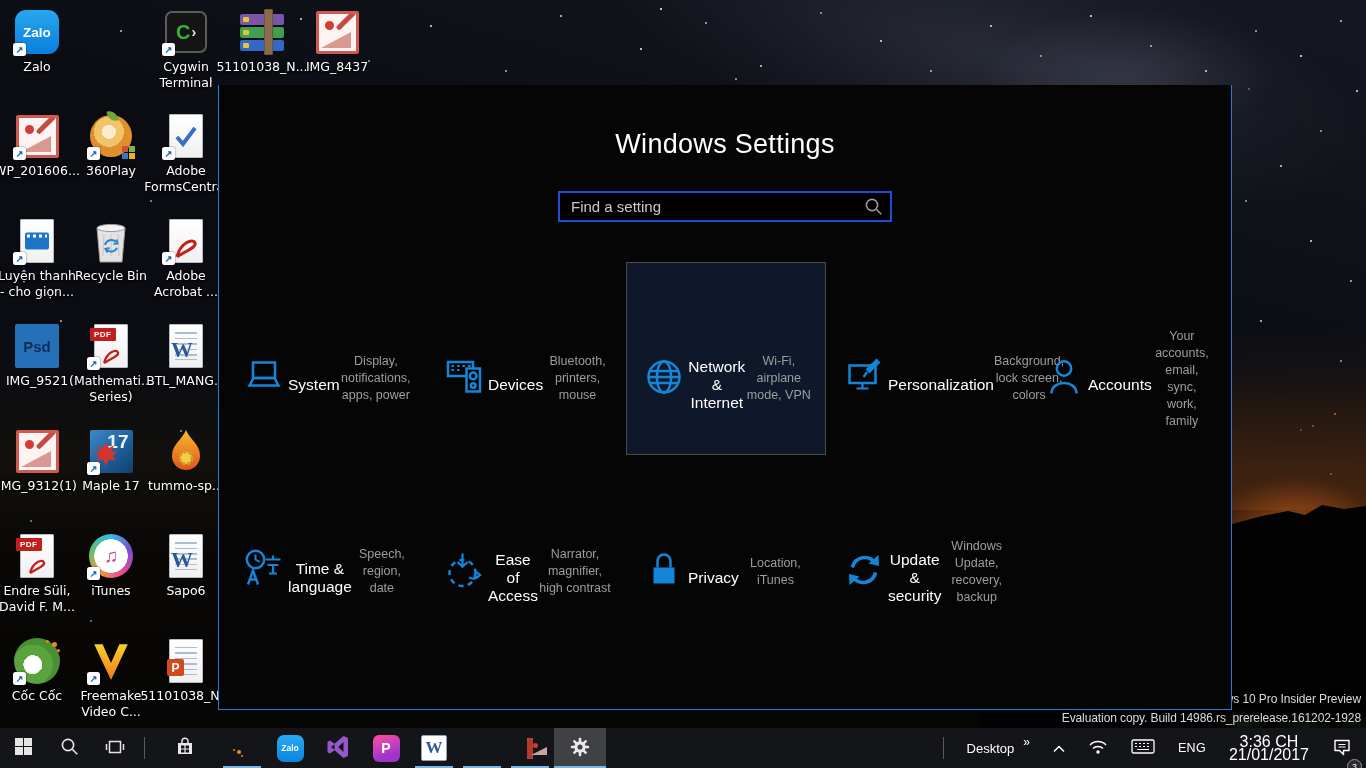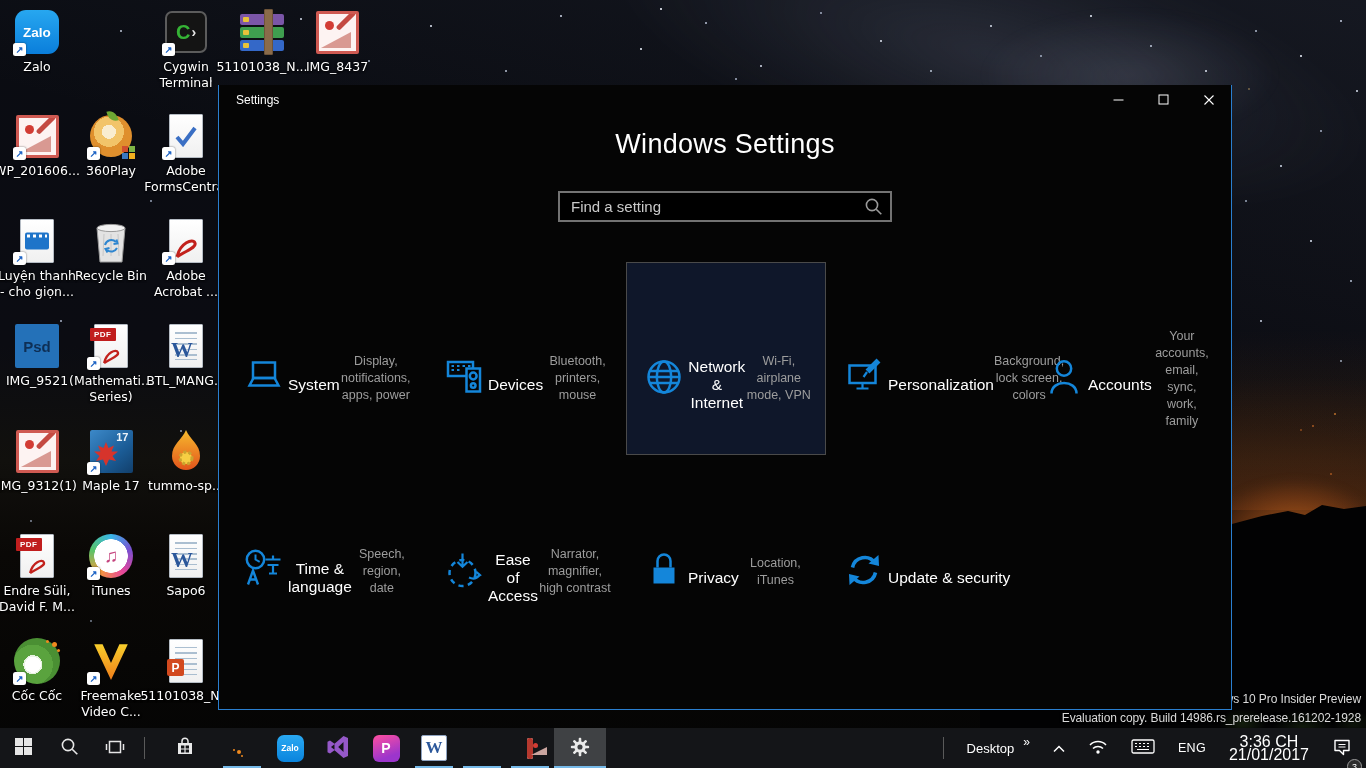--- a/index.html
+++ b/index.html
@@ -65,21 +65,21 @@
   .g-image::before{content:'';position:absolute;left:6px;top:7px;width:9px;height:9px;border-radius:50%;background:#d23c34;}
   .g-image::after{content:'';position:absolute;left:2px;bottom:3px;border-style:solid;border-width:0 0 16px 30px;border-color:transparent transparent #d99992 transparent;}
   .g-image .pencil{position:absolute;right:-2px;top:4px;width:24px;height:5px;background:#c44a42;transform:rotate(-45deg);border-radius:2px;}
   .g-psd{width:44px;height:44px;background:#2471b8;border-radius:2px;color:#0e2f55;font-weight:bold;font-size:15px;}
   .g-word .w-letter,.g-ppt .p-box{position:absolute;}
   .g-word .w-letter{left:1px;bottom:4px;font-family:"Liberation Serif",serif;font-weight:bold;font-size:22px;color:#2b579a;text-shadow:0 0 1px #fff;}
   .g-ppt .p-box{left:-3px;bottom:6px;width:17px;height:17px;background:#d2491e;border-radius:2px;color:#fff;font-weight:bold;font-size:12px;display:flex;align-items:center;justify-content:center;}
   .g-pdf .pdf-badge{position:absolute;top:3px;left:-5px;background:#c11e1e;color:#fff;font-size:8px;font-weight:bold;padding:2px 4px;border-radius:1px;letter-spacing:.5px;}
   .g-pdf .swirl,.g-acro .swirl{position:absolute;bottom:2px;left:50%;transform:translateX(-50%);}
   .g-maple{width:43px;height:43px;background:linear-gradient(140deg,#3c89c9 0%,#1b5c96 60%,#123f6b);border-radius:2px;position:relative;}
-  .g-maple .m17{position:absolute;top:1px;right:4px;color:#eef4fa;font-weight:bold;font-size:11px;}
+  .g-maple .m17{position:absolute;top:1px;right:4px;color:#eef4fa;font-weight:bold;font-size:19px;}
   .g-maple svg{position:absolute;left:4px;bottom:5px;}
   .g-flame{width:42px;height:46px;}
   .g-itunes{width:44px;height:44px;border-radius:50%;position:relative;
     background:radial-gradient(circle, #ffffff 0 16.5px, transparent 17px), conic-gradient(#38b6e8,#7a4fd0,#e8489a,#f59a3a,#58c46a,#38b6e8);
     color:#c5447e;font-size:19px;}
   .g-coccoc{width:46px;height:46px;border-radius:50%;position:relative;
     background:radial-gradient(circle at 41% 58%, #ffffff 0 8px, #e9f3e3 8px 9.5px, #5aa33e 9.5px 20px, #4a8f33 20px);}
   .g-coccoc::after{content:'';position:absolute;width:5px;height:5px;right:3px;top:4px;background:#ef8a1f;border-radius:50%;
     box-shadow:-7px -3px 0 -1px #ef8a1f, 4px 6px 0 -1px #ef8a1f;}
   .g-onion{width:42px;height:42px;border-radius:50%;position:relative;
@@ -94,21 +94,21 @@
   .g-freemake{width:42px;height:42px;}
   
   .settings-window{position:absolute;left:218px;top:85px;width:1014px;height:625px;background:#050505;z-index:5;
     border-left:1px solid #2a7fd0;border-right:1px solid #2a7fd0;border-bottom:1px solid #2a7fd0;}
   .titlebar{position:absolute;left:0;right:0;top:0;height:30px;}
   .win-title{position:absolute;left:17px;top:8px;font-size:12px;color:#fff;}
   .controls{position:absolute;right:0;top:0;display:flex;}
   .ctrl{width:45px;height:29px;display:flex;align-items:center;justify-content:center;background:transparent;border:none;}
   .heading{position:absolute;top:44px;left:0;right:0;text-align:center;font-size:27px;font-weight:300;color:#fff;letter-spacing:.3px;}
   .searchwrap{position:absolute;top:106px;left:50%;transform:translateX(-50%);width:334px;height:31px;}
-  .searchwrap input{width:100%;height:100%;background:#000;border:2px solid #737373;color:#ddd;font-size:15px;
+  .searchwrap input{width:100%;height:100%;background:#000;border:2px solid #1d4ed8;color:#ddd;font-size:15px;
     padding:0 34px 0 11px;font-family:"Liberation Sans",sans-serif;outline:none;}
   .searchwrap input::placeholder{color:#c9c9c9;opacity:1;}
   .searchwrap .mag{position:absolute;right:9px;top:6px;}
   .tiles-grid{position:absolute;left:7px;top:177px;display:grid;grid-template-columns:repeat(5,200px);grid-auto-rows:193px;}
   .tile{display:flex;flex-direction:row;align-items:center;padding:37px 13px 0;border:1px solid transparent;cursor:default;}
   .tile.selected{background:#0f172a;border-color:#4a4a4a;}
   .tile-icon{height:48px;display:flex;align-items:center;justify-content:center;color:var(--accent,#1486da);}
   .tile-title{margin-top:15px;font-size:15.5px;color:#fff;text-align:center;}
   .tile-sub{margin-top:3px;font-size:12.5px;color:#9d9d9d;line-height:17px;text-align:center;max-width:174px;}
   
@@ -379,40 +379,20 @@
           <div class="g g-page g-ppt">
             <div class="g-lines"></div>
             <span class="p-box">P</span>
           </div>
         </div>
         <div class="di-label">51101038_N...</div>
       </div>
     </div>
 
   <div class="settings-window">
-    <div class="titlebar">
-      <span class="win-title">Settings</span>
-      <div class="controls">
-        <button class="ctrl" aria-label="Minimize">
-          <svg width="11" height="11">
-              <path d="M0.5 6 h10" stroke="#fff" stroke-width="1"></path>
-            </svg>
-        </button>
-        <button class="ctrl" aria-label="Maximize">
-          <svg width="11" height="11">
-              <rect x="1" y="1" width="9" height="9" fill="none" stroke="#fff" stroke-width="1"></rect>
-            </svg>
-        </button>
-        <button class="ctrl" aria-label="Close">
-          <svg width="12" height="12">
-              <path d="M1.5 1.5 L10.5 10.5 M10.5 1.5 L1.5 10.5" stroke="#fff" stroke-width="1.1"></path>
-            </svg>
-        </button>
-      </div>
-    </div>
     <div class="heading">Windows Settings</div>
     <div class="searchwrap">
       <input type="text" placeholder="Find a setting" style="">
       <span class="mag">
         <svg width="19" height="19">
             <circle cx="8" cy="8" r="5.6" fill="none" stroke="#9a9a9a" stroke-width="1.6"></circle>
             <path d="M12.2 12.2 L17.3 17.3" stroke="#9a9a9a" stroke-width="1.6"></path>
           </svg>
       </span>
     </div>
@@ -511,20 +491,21 @@
             <svg width="48" height="48" viewBox="0 0 48 48" fill="none" stroke="currentColor" stroke-width="2.5">
               <g stroke-width="3.6">
                 <path d="M12.5 21.5 a12.5 12.5 0 0 1 22.5 -4.5"></path>
                 <path d="M35.5 26.5 a12.5 12.5 0 0 1 -22.5 4.5"></path>
               </g>
               <polygon points="38.5,9 39,20 28.5,17.5" fill="currentColor" stroke="none"></polygon>
               <polygon points="9.5,39 9,28 19.5,30.5" fill="currentColor" stroke="none"></polygon>
             </svg>
           </div>
           <div class="tile-title">Update &amp; security</div>
+          <div class="tile-sub">Windows Update, recovery, backup</div>
         </div>
       </div>
   </div>
 
   <div class="taskbar">
     <div class="tb-left">
         <button class="tb-btn">
           <span><svg width="17" height="17">
               <rect width="8" height="8" fill="#e6e6e6"></rect>
               <rect x="9" width="8" height="8" fill="#e6e6e6"></rect>

